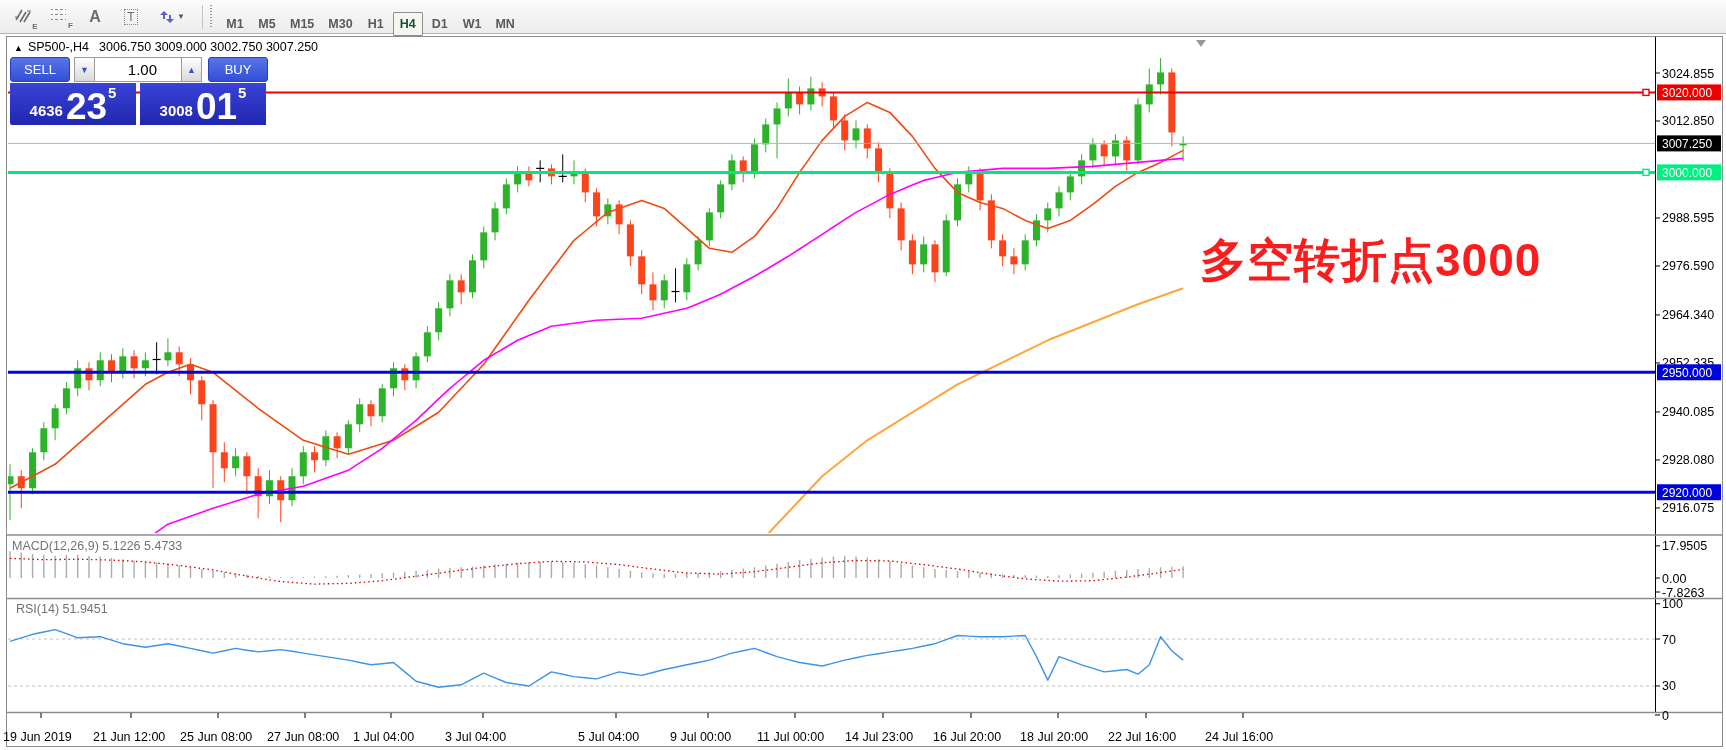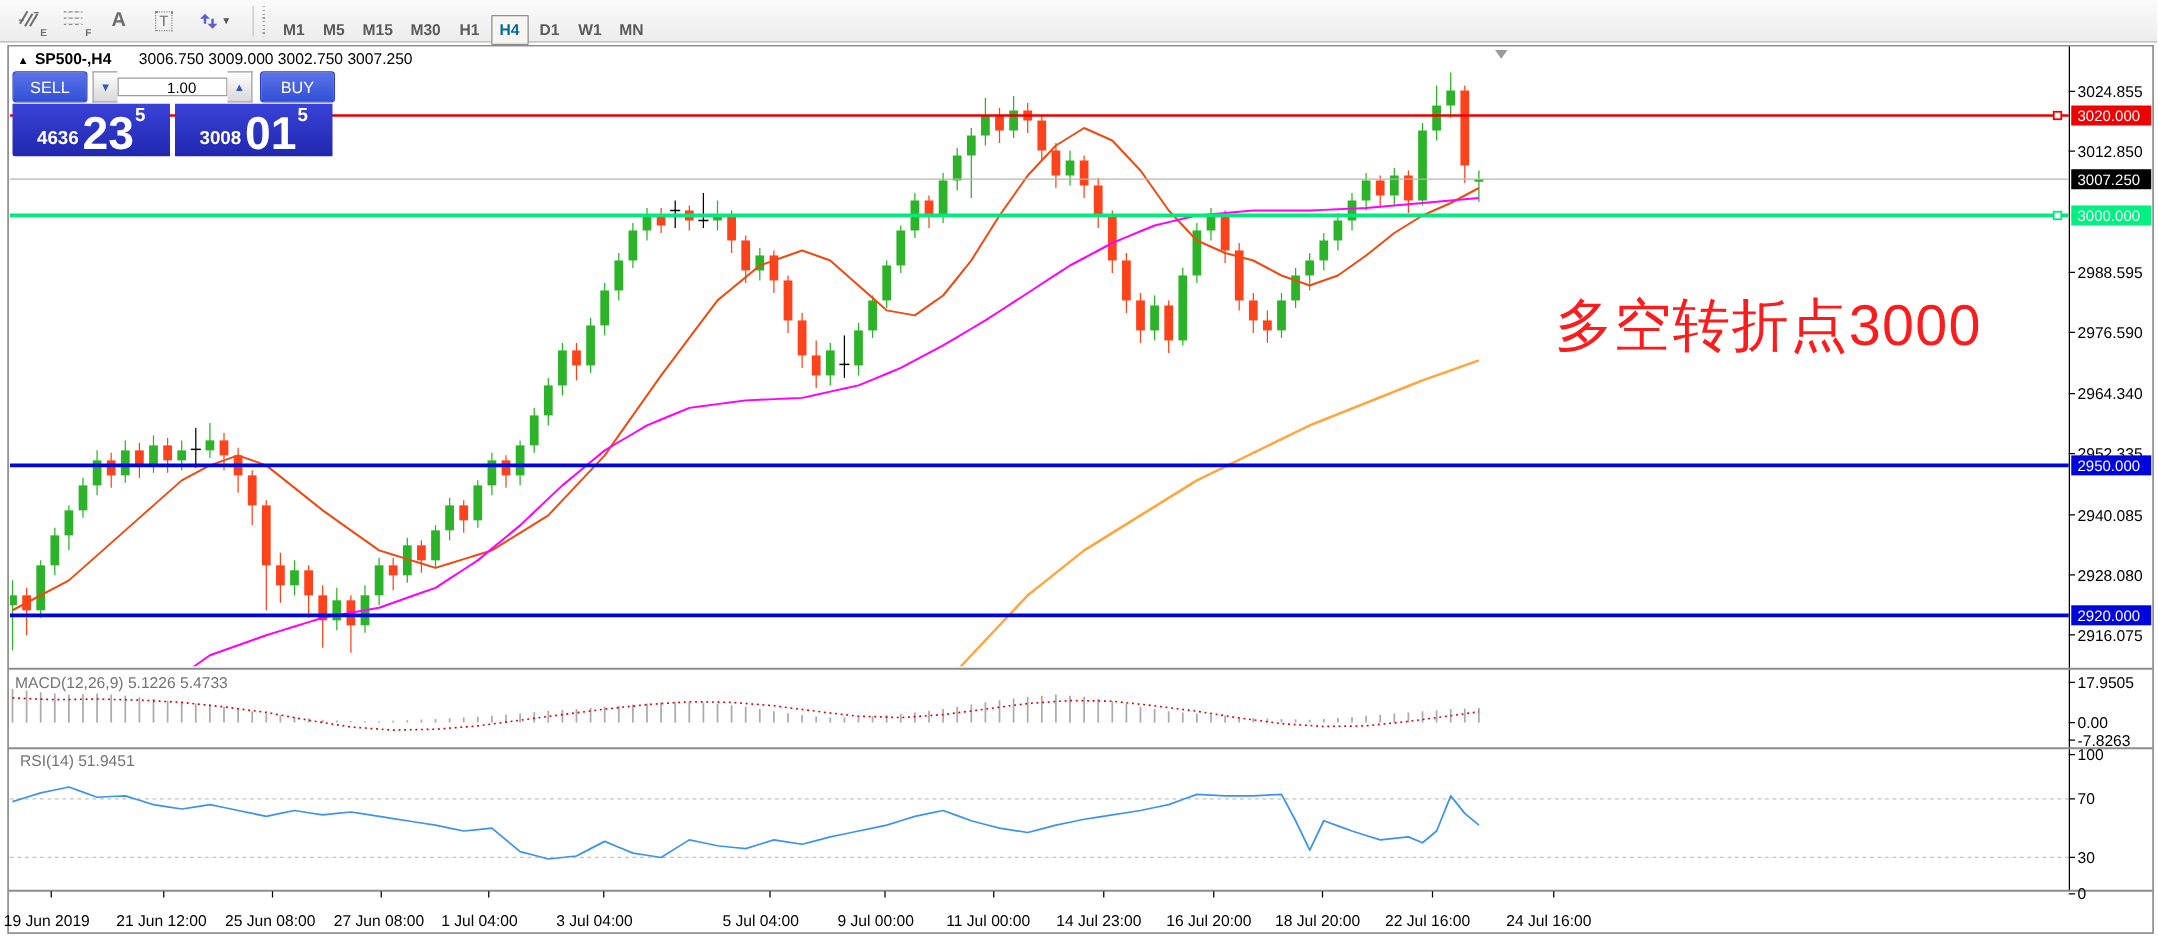--- a/index.html
+++ b/index.html
@@ -11,47 +11,47 @@
            background:linear-gradient(#fbfbfb,#ececec);border-bottom:1px solid #b2b2b2;
            display:flex;align-items:center;padding-left:8px;}
   .tb-icon{width:30px;height:26px;display:flex;align-items:center;justify-content:center;
            color:#6d6d6d;font-size:15px;margin-right:6px;border:1px solid transparent;border-radius:2px;}
   .tb-sep{width:1px;height:24px;border-left:1px solid #c4c4c4;margin:0 6px 0 4px;}
   .tb-handle{width:5px;height:24px;margin-right:6px;
              background-image:repeating-linear-gradient(#9a9a9a 0 1px,transparent 1px 3px);
              background-size:2px 100%;background-repeat:repeat-y;background-position:1px 0;}
   .tf-btn{min-width:30px;height:24px;padding:0 5px;margin-right:2px;display:flex;align-items:center;
           justify-content:center;font-size:12.5px;font-weight:bold;color:#5a5a5a;border:1px solid transparent;margin-top:15px;}
-  .tf-btn.active{border:1px solid #8f8f8f;background:#f7f5ef;color:#0369a1;border-radius:1px;}
+  .tf-btn.active{border:1px solid #8f8f8f;background:#f7f5ef;color:#14532d;border-radius:1px;}
   .icon-glyph{position:relative;font-weight:bold;}
   .icon-sub{position:absolute;right:-5px;bottom:-4px;font-size:8px;font-weight:bold;color:#6d6d6d;}
   .dotted-box{border:1px dotted #8a8a8a;padding:0 2px;font-size:12px;}
   .caret{font-size:8px;color:#555;margin-left:2px;}
   
   .chart-window{position:absolute;left:6px;top:36px;width:1717px;height:711px;
                 border:1px solid #8c8c8c;background:#fff;}
   #plot{position:absolute;left:0;top:0;}
   .chart-title{position:absolute;left:8px;top:5px;font-size:12.5px;color:#000;white-space:nowrap;}
   .chart-title .tri{font-size:9px;margin-right:5px;}
-  .chart-title b{font-weight:bold;margin-right:22px;}
+  .chart-title b{font-weight:normal;margin-right:10px;}
   .pane-label{position:absolute;font-size:12.5px;color:#737373;white-space:nowrap;}
-  .annotation{position:absolute;left:1244px;top:192px;font-size:46px;font-weight:normal;
+  .annotation{position:absolute;left:1200px;top:192px;font-size:46px;font-weight:bold;
               color:#fb1d1d;letter-spacing:1px;white-space:nowrap;}
   
   .trade-panel{position:absolute;left:4px;top:20px;width:260px;height:69px;}
   .tp-row1{position:absolute;left:0;top:0;width:260px;height:27px;display:flex;align-items:center;}
   .btn-trade{width:60px;height:25px;border:1px solid #2a3fbd;border-radius:3px;
              background:linear-gradient(#5b73e8,#3150d6);color:#fff;font-size:13px;
              display:flex;align-items:center;justify-content:center;}
   .spin{width:20px;height:25px;border:1px solid #9c9c9c;background:linear-gradient(#fefefe,#d9d9d9);
         color:#3355cc;font-size:9px;display:flex;align-items:center;justify-content:center;}
   .spin.dn{margin-left:4px;border-right:none;}
   .spin.up{border-left:none;margin-right:6px;}
-  .vol-box{width:88px;height:15px;border:1px solid #9c9c9c;background:#fff;color:#000;
-           font-size:12px;display:flex;align-items:center;justify-content:flex-end;padding-right:24px;}
+  .vol-box{width:88px;height:25px;border:1px solid #9c9c9c;background:#fff;color:#000;
+           font-size:15px;display:flex;align-items:center;justify-content:flex-end;padding-right:24px;}
   .tp-row2{position:absolute;left:0;top:27px;width:260px;height:42px;display:flex;}
   .price-box{width:126px;height:42px;background:linear-gradient(#3a43d8,#2026ae);color:#fff;
              display:flex;align-items:flex-end;justify-content:center;padding-bottom:3px;}
   .price-box.sell{margin-right:4px;border-radius:0 0 0 2px;}
   .pb-small{font-size:15px;font-weight:bold;margin-right:3px;line-height:1;padding-bottom:4px;}
   .pb-big{font-size:37px;font-weight:bold;line-height:0.82;text-align:right;}
   .pb-sup{font-size:15px;font-weight:bold;line-height:1;align-self:flex-start;margin-top:2px;margin-left:1px;}
 </style>
 </head>
 <body>

